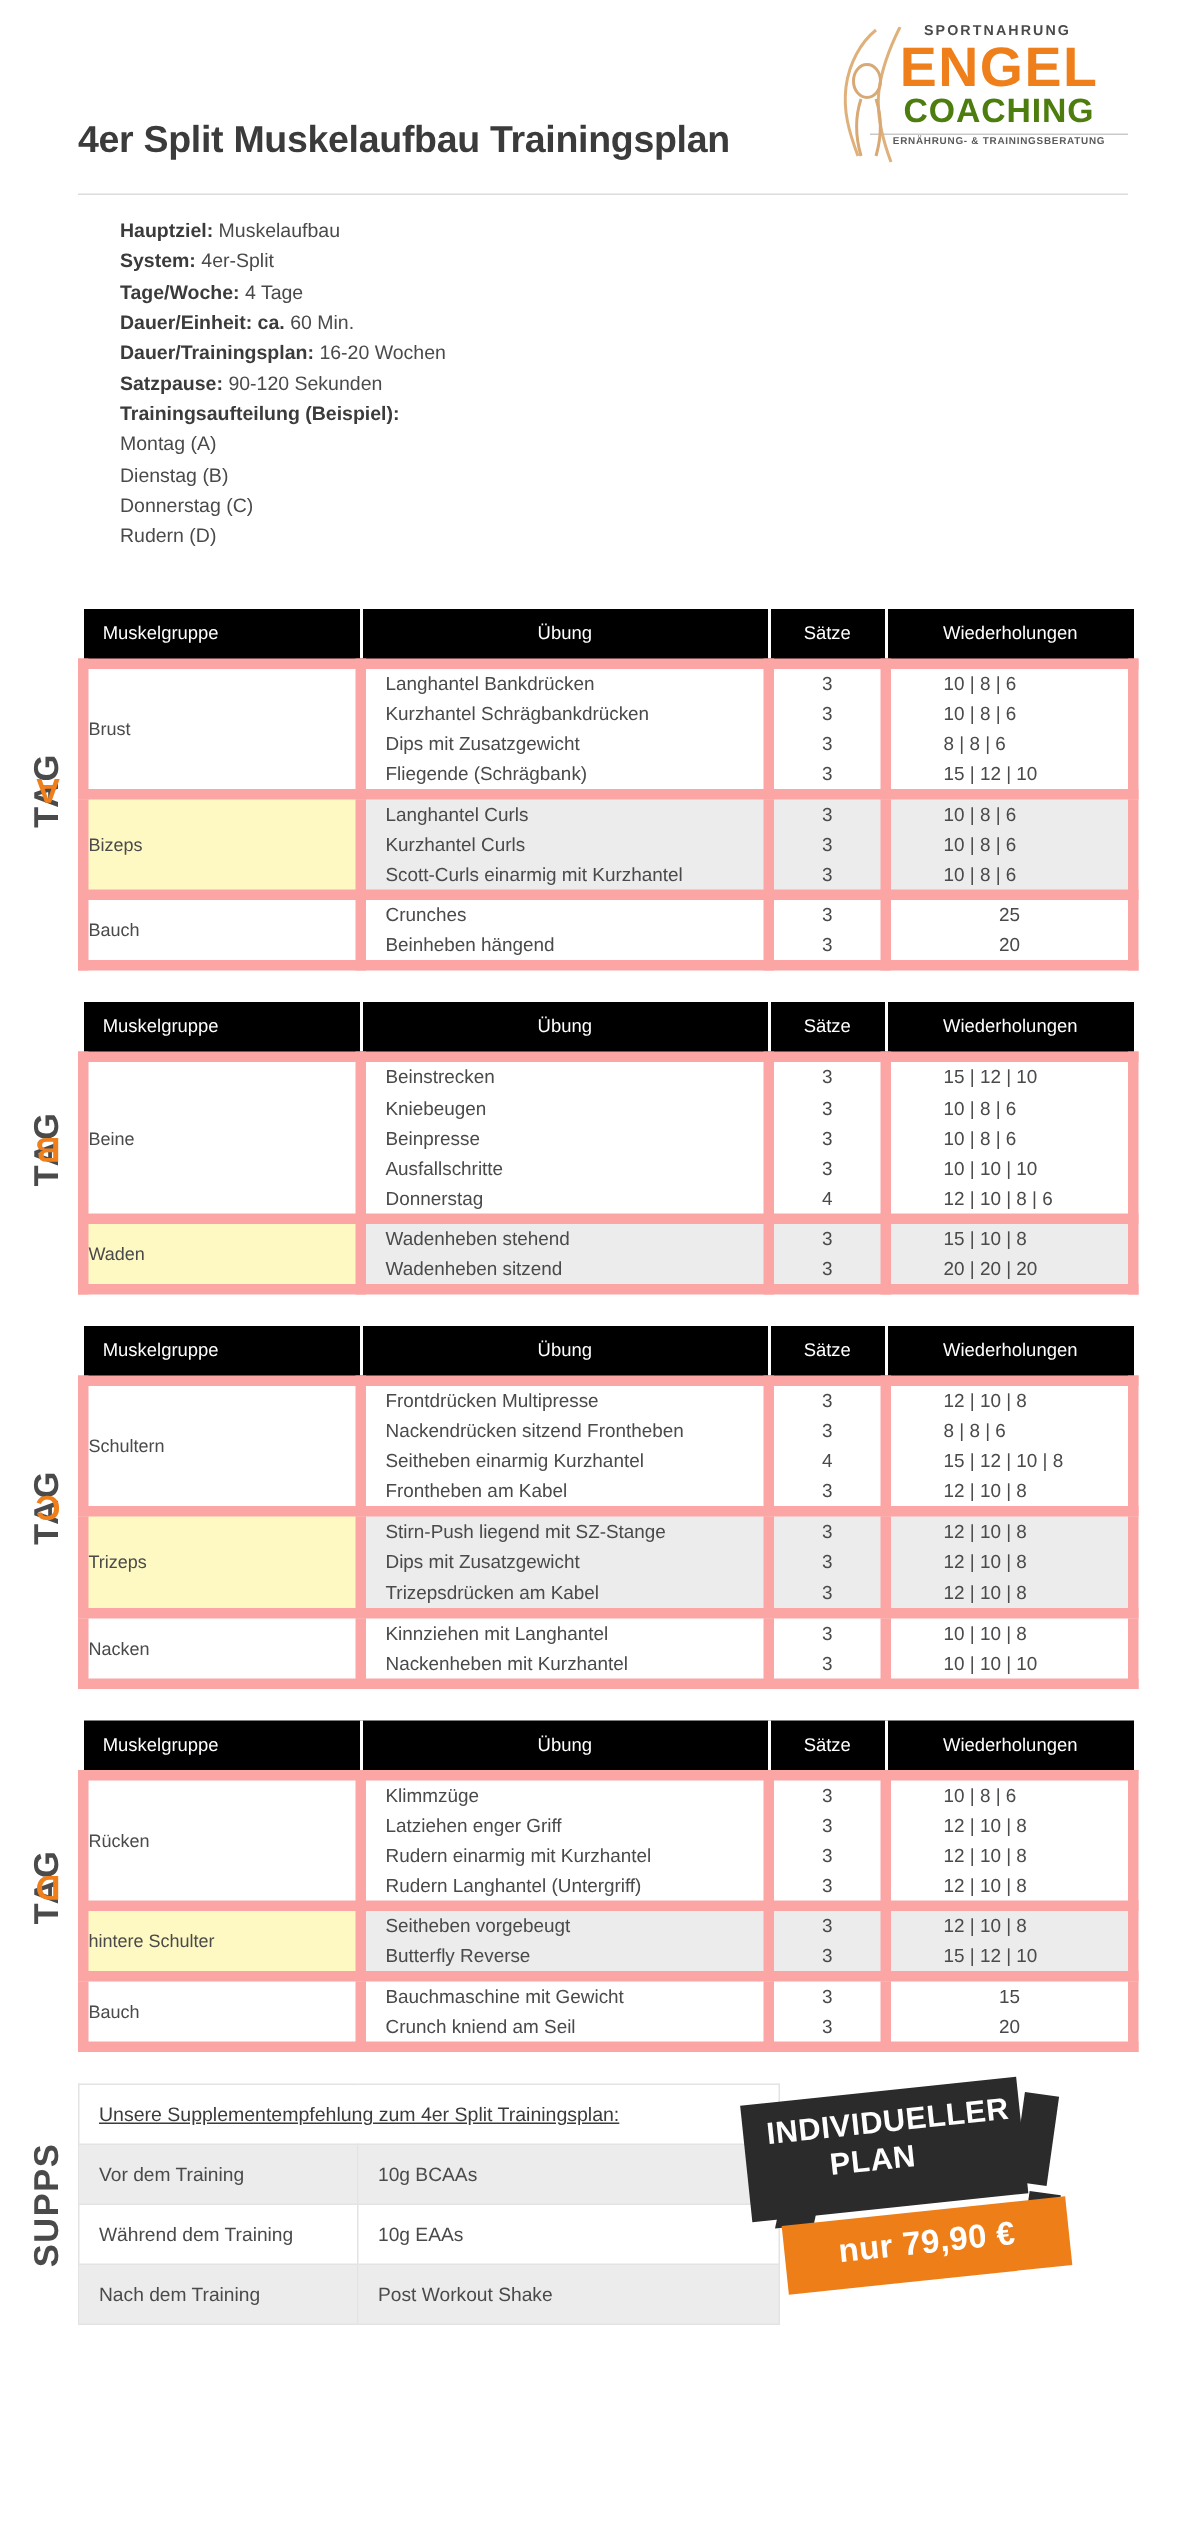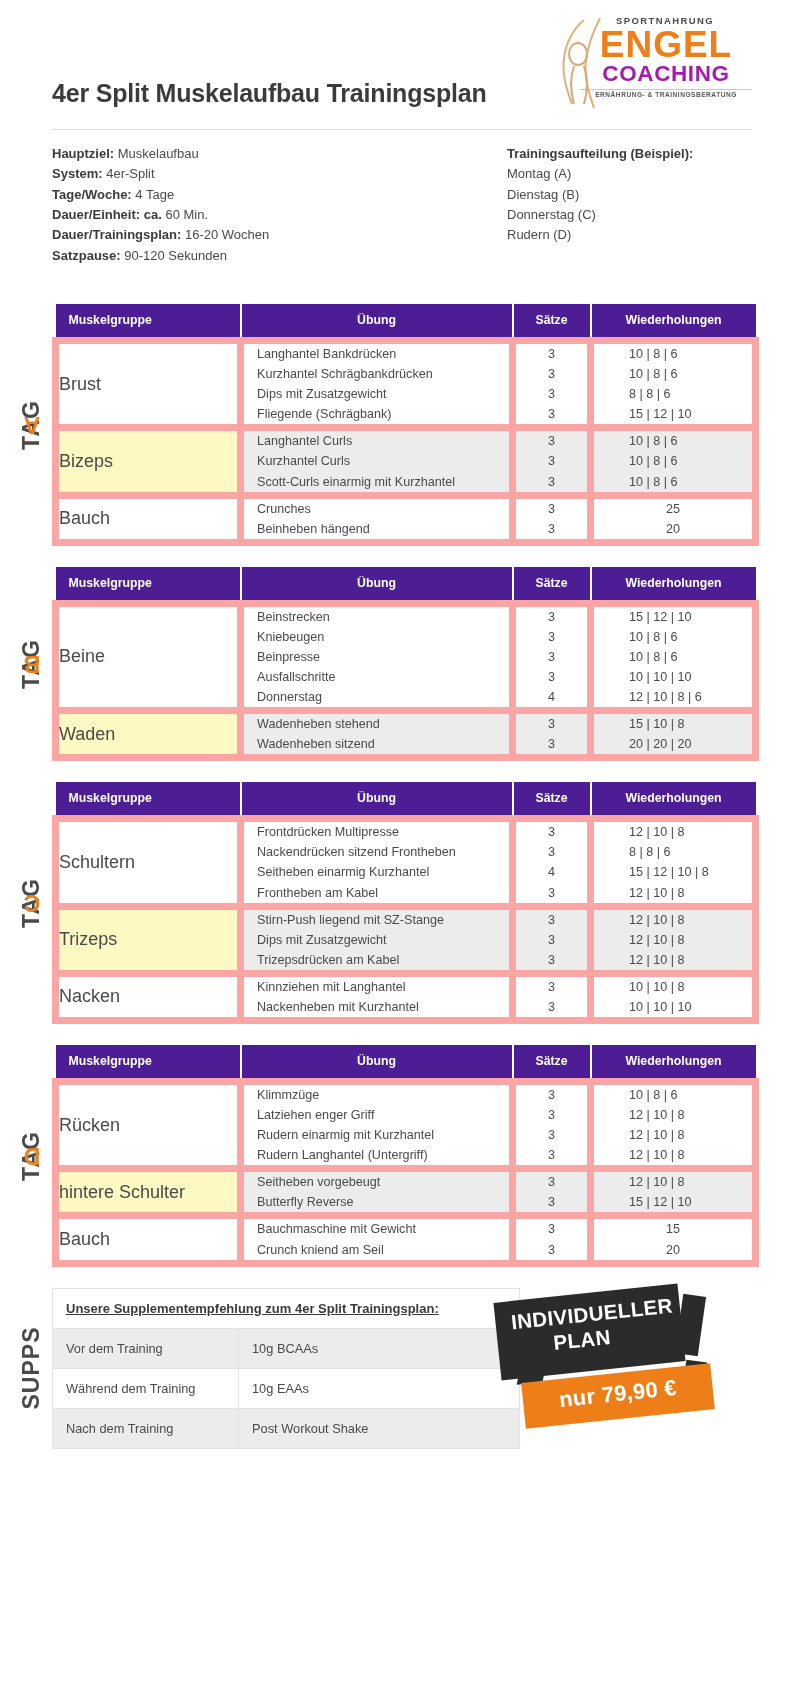--- a/index.html
+++ b/index.html
@@ -60,21 +60,21 @@
     font-size: 37px;
     font-weight: bold;
     color: #ef7f1a;
     letter-spacing: 1px;
     margin: 1px 0 0 18px;
     line-height: 0.98;
   }
   .logo-coaching {
     font-size: 22.5px;
     font-weight: bold;
-    color: #a21caf;
+    color: #4d7c0f;
     letter-spacing: 0.6px;
     margin-left: 18px;
     line-height: 1.02;
   }
   .logo-tagline {
     font-size: 6.6px;
     font-weight: bold;
     color: #5a5a5a;
     letter-spacing: 0.5px;
     margin: 3px 0 0 18px;
@@ -85,23 +85,24 @@
     position: absolute;
     left: 52px; right: 48px;
     bottom: 0;
     height: 1px;
     background: #dcdcdc;
   }
 
   
   .info {
     display: flex;
-    padding: 14px 48px 0 52px;
+    padding: 14px 48px 0 80px;
     font-size: 13px;
     line-height: 1.565;
+    flex-direction: column;
   }
   .info-col { }
   .info-col.left { width: 455px; }
   .info-col.right { flex: 1; }
   .info-line b { font-weight: bold; color: #3b3b3b; }
   .info-line { color: #4a4a4a; white-space: nowrap; }
   .info-head { font-weight: bold; color: #3b3b3b; }
 
   
   .day-block {
@@ -131,24 +132,24 @@
   }
   .day-tag .letter { color: #ef7f1a; }
 
   table.plan {
     width: 100%;
     border-collapse: collapse;
     table-layout: fixed;
     font-size: 12.6px;
   }
   table.plan thead th {
-    background: #4c1d95;
+    background: #000000;
     color: #ffffff;
     font-size: 12.3px;
-    font-weight: bold;
+    font-weight: normal;
     padding: 9px 0 10px 0;
     text-align: center;
     border-right: 2px solid #ffffff;
   }
   table.plan thead th:last-child { border-right: none; }
   table.plan thead th.mg {
     text-align: left;
     padding-left: 13px;
   }
   col.c-mg   { width: 185px; }
@@ -157,21 +158,21 @@
   col.c-reps { width: 165px; }
 
   table.plan td {
     border: 7px solid #fca5a5;
     padding: 0;
     vertical-align: middle;
     color: #4a4a4a;
   }
   td.mg {
     padding: 0 0 0 13px;
-    font-size: 18px;
+    font-size: 12px;
   }
   td.cell-list { padding: 8px 0 9px 0; }
   td.cell-list.ex { padding-left: 13px; }
   td.cell-list.sets, td.cell-list.reps { text-align: center; }
   .line { line-height: 1.595; white-space: nowrap; }
   .line.ex { text-align: left; }
   .reps-inner {
     display: inline-block;
     text-align: left;
     min-width: 88px;
@@ -193,21 +194,21 @@
     table-layout: fixed;
     font-size: 12.8px;
   }
   table.supps td {
     border: 1px solid #e3e3e3;
     padding: 12px 13px 12px 13px;
     color: #4a4a4a;
     vertical-align: middle;
   }
   table.supps td.head-cell {
-    font-weight: bold;
+    font-weight: normal;
     color: #3b3b3b;
     text-decoration: underline;
     font-size: 13px;
     padding: 12px 13px;
   }
   col.s-a { width: 186px; }
   col.s-b { width: 281px; }
   tr.supp-alt td { background: #ececec; }
 
   

